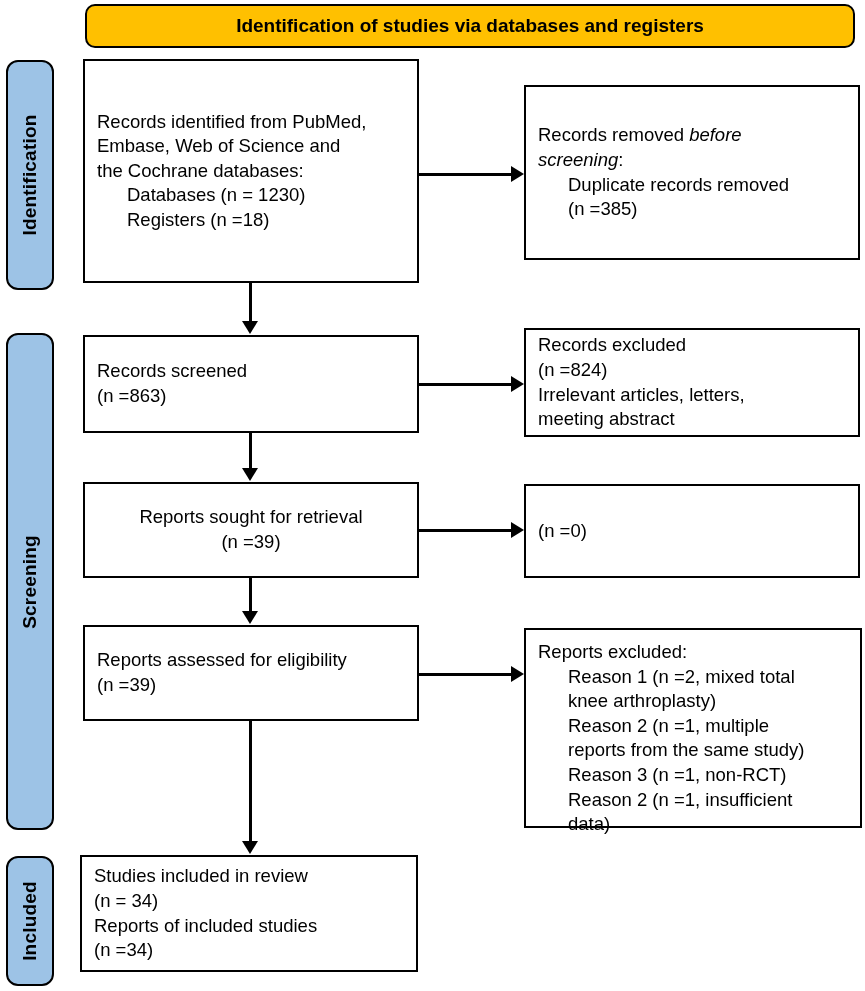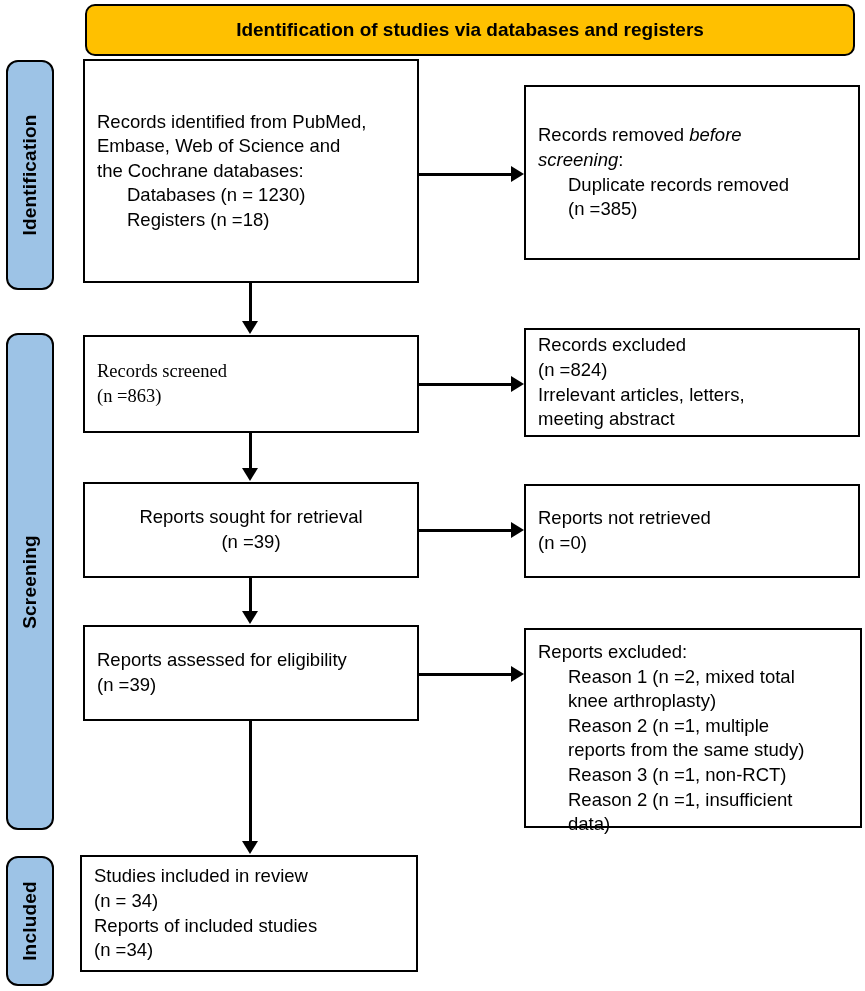--- a/index.html
+++ b/index.html
@@ -106,21 +106,21 @@
     border-top: 8.5px solid transparent;
     border-bottom: 8.5px solid transparent;
     border-left: 13px solid #000000;
   }
 </style>
 </head>
 <body>
 
 <div id="diagram">
 
-  <div class="banner" style="left:85px; top:4px; width:770px; height:52px;">
+  <div class="banner" style="left:85px; top:4px; width:770px; height:44px;">
     <span>Identification of studies via databases and registers</span>
   </div>
 
   <div class="phase-bar" style="left:6px; top:60px; width:48px; height:230px;">
     <span class="phase-label">Identification</span>
   </div>
 
   <div class="phase-bar" style="left:6px; top:333px; width:48px; height:497px;">
     <span class="phase-label">Screening</span>
   </div>
@@ -137,39 +137,38 @@
     <div class="line indent">Registers (n =18)</div>
   </div>
 
   <div class="box" style="left:524px; top:85px; width:336px; height:175px;">
     <div class="line"><span>Records removed </span><em>before</em></div>
     <div class="line"><em>screening</em><span>:</span></div>
     <div class="line indent">Duplicate records removed</div>
     <div class="line indent">(n =385)</div>
   </div>
 
-  <div class="box" style="left:83px; top:335px; width:336px; height:98px;font-family:Liberation Serif, serif;">
+  <div class="box" style="left:83px; top:335px; width:336px; height:98px;">
     <div class="line">Records screened</div>
     <div class="line">(n =863)</div>
   </div>
 
   <div class="box" style="left:524px; top:328px; width:336px; height:109px;">
     <div class="line">Records excluded</div>
     <div class="line">(n =824)</div>
     <div class="line">Irrelevant articles, letters,</div>
     <div class="line">meeting abstract</div>
   </div>
 
   <div class="box" style="left:83px; top:482px; width:336px; height:96px;align-items:center;">
     <div class="line">Reports sought for retrieval</div>
     <div class="line">(n =39)</div>
   </div>
 
   <div class="box" style="left:524px; top:484px; width:336px; height:94px;">
-    <div class="line">Reports not retrieved</div>
     <div class="line">(n =0)</div>
   </div>
 
   <div class="box" style="left:83px; top:625px; width:336px; height:96px;">
     <div class="line">Reports assessed for eligibility</div>
     <div class="line">(n =39)</div>
   </div>
 
   <div class="box" style="left:524px; top:628px; width:338px; height:200px; justify-content:flex-start; padding-top:10px;">
     <div class="line">Reports excluded:</div>

